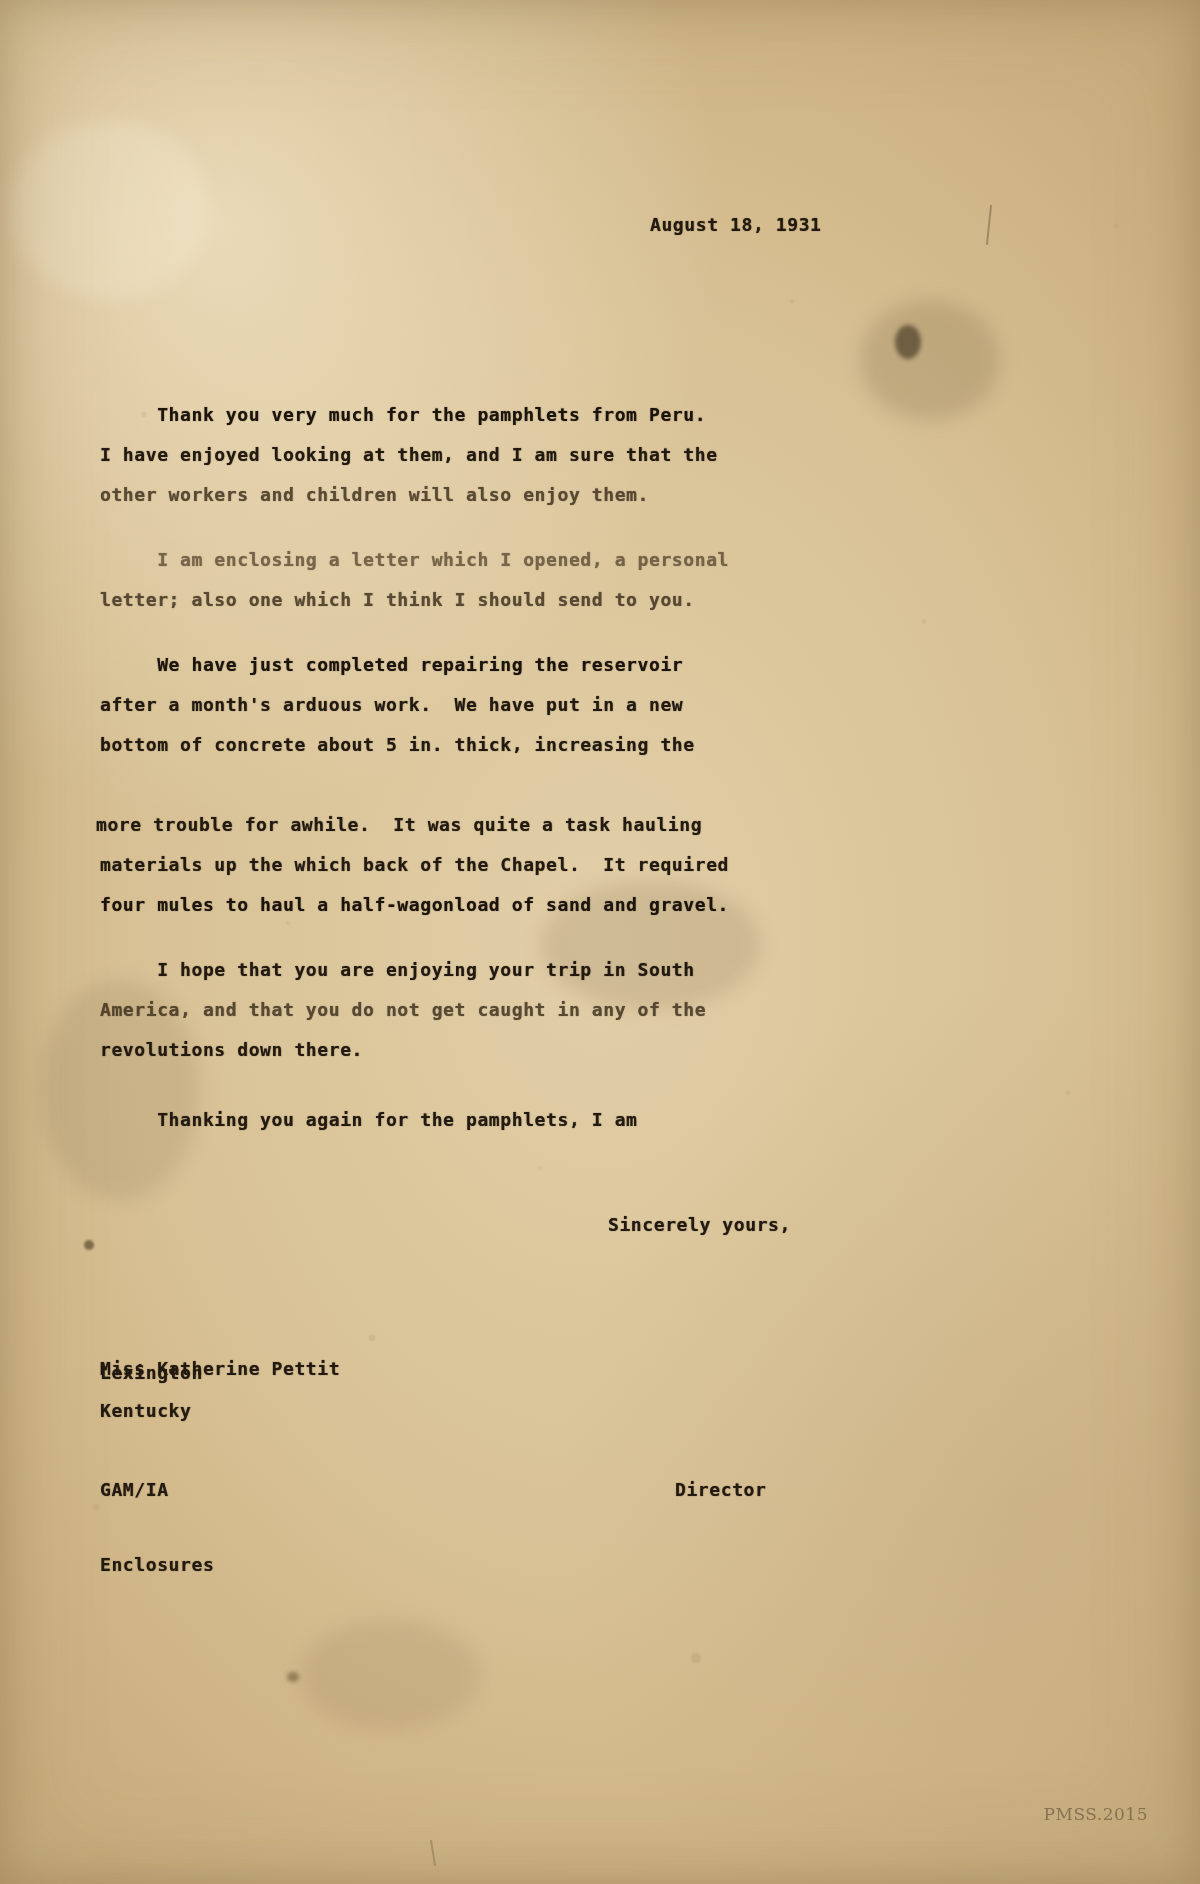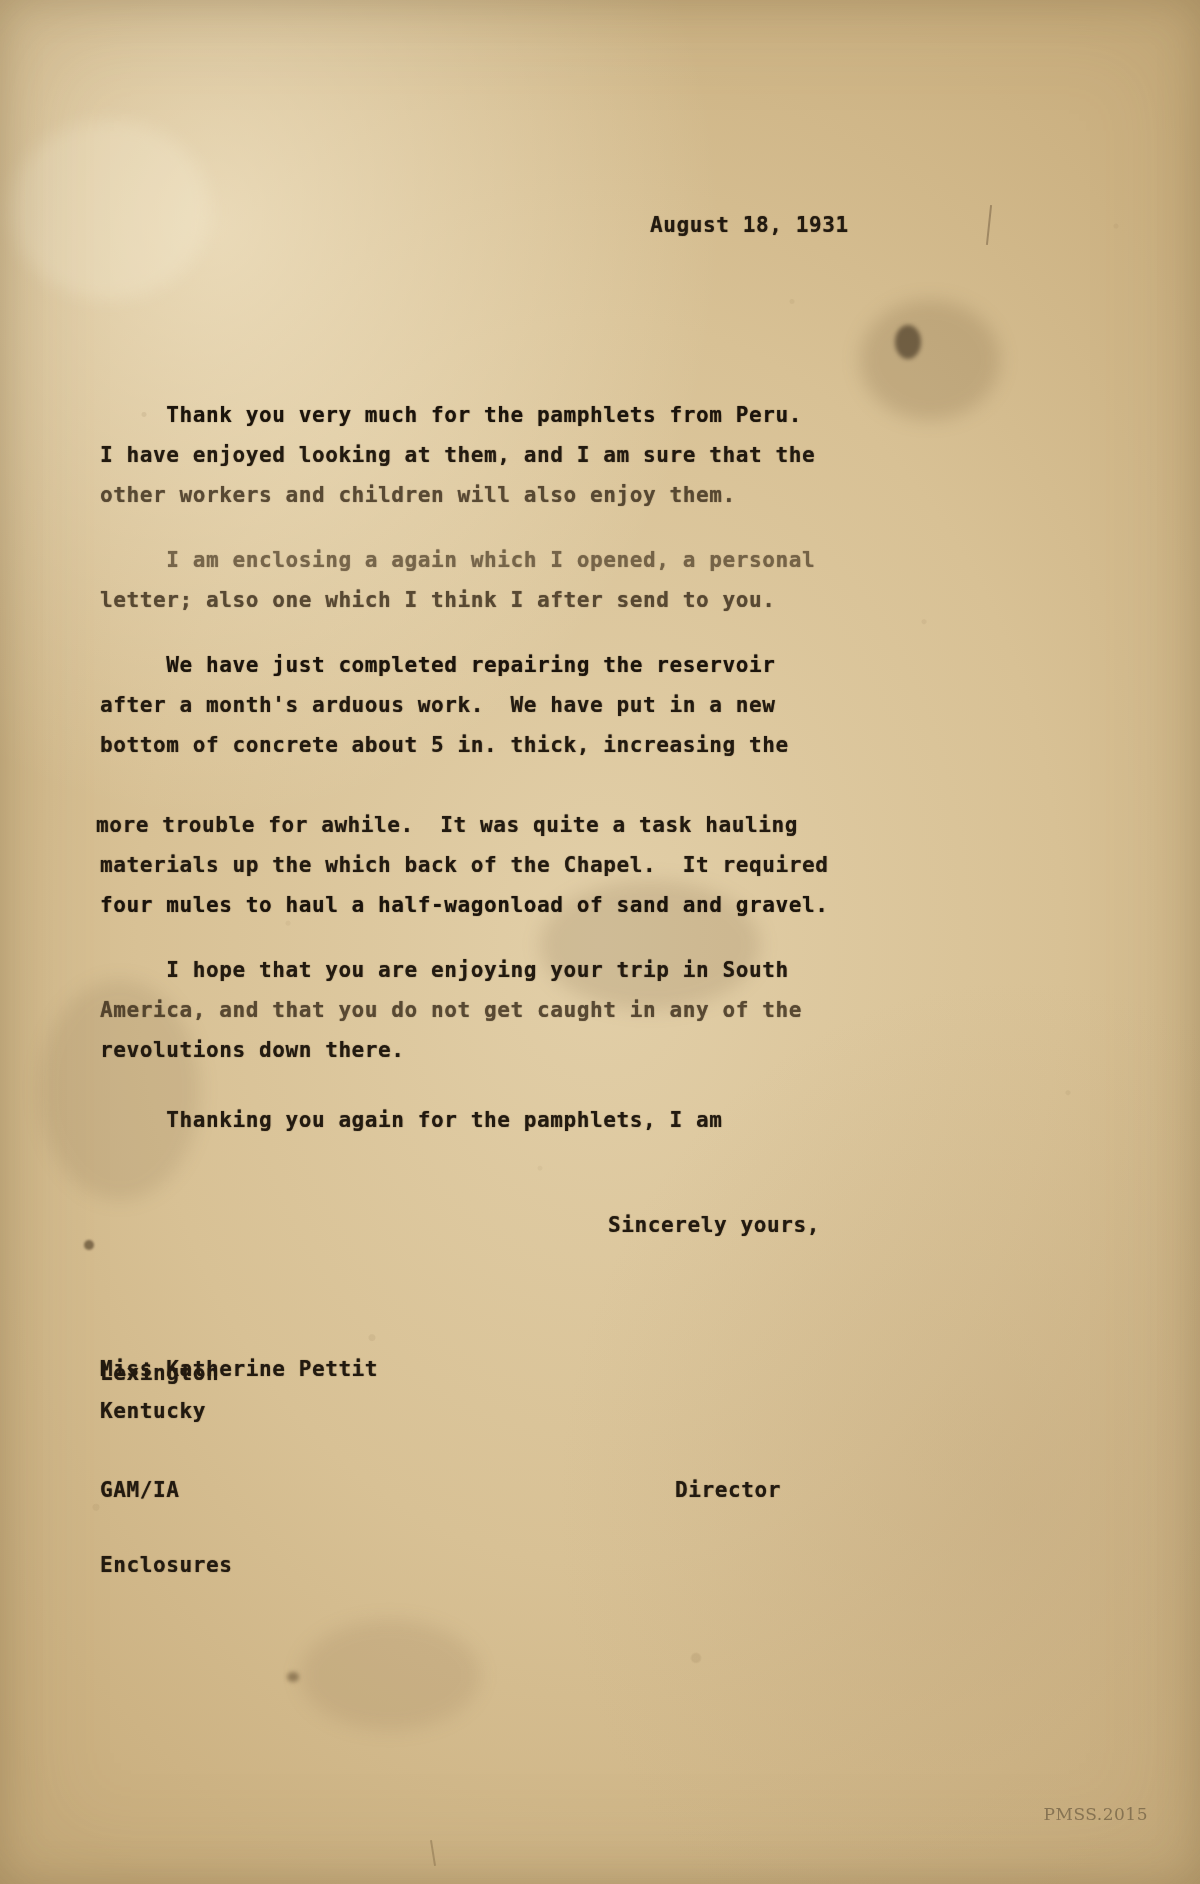--- a/index.html
+++ b/index.html
@@ -75,21 +75,21 @@
     position: absolute; left: 432px; top: 1840px; width: 2px; height: 26px;
     background: rgba(80,58,32,0.28); transform: rotate(-9deg); filter: blur(.7px);
   }
 
   
   #typed {
     position: absolute;
     inset: 0;
     color: #221a10;
     font-family: "DejaVu Sans Mono", monospace;
-    font-size: 21px;
+    font-size: 18px;
     line-height: 40px;
     letter-spacing: 0.6px;
     font-weight: 700;
     text-shadow:
       0 0 1.1px rgba(40,28,14,0.55),
       0.4px 0.3px 0.9px rgba(60,44,22,0.30);
     border-radius: 14px;
   }
   .ln { position: absolute; white-space: pre; }
 
@@ -162,22 +162,22 @@
 
   <div id="typed">
 
     <div class="ln" id="date-line">August 18, 1931</div>
 
 
     <div class="ln p1a strong">     Thank you very much for the pamphlets from Peru.</div>
     <div class="ln p1b">I have enjoyed looking at them, and I am sure that the</div>
     <div class="ln p1c faded">other workers and children will also enjoy them.</div>
 
-    <div class="ln p2a fainter">     I am enclosing a again which I opened, a personal</div>
-    <div class="ln p2b faded">letter; also one which I think I after send to you.</div>
+    <div class="ln p2a fainter">     I am enclosing a letter which I opened, a personal</div>
+    <div class="ln p2b faded">letter; also one which I think I should send to you.</div>
 
     <div class="ln p3a strong">     We have just completed repairing the reservoir</div>
     <div class="ln p3b">after a month's arduous work.  We have put in a new</div>
     <div class="ln p3c">bottom of concrete about 5 in. thick, increasing the</div>
     <div class="ln p3e">more trouble for awhile.  It was quite a task hauling</div>
     <div class="ln p3f">materials up the which back of the Chapel.  It required</div>
     <div class="ln p3g strong">four mules to haul a half-wagonload of sand and gravel.</div>
 
     <div class="ln p4a">     I hope that you are enjoying your trip in South</div>
     <div class="ln p4b faded">America, and that you do not get caught in any of the</div>

